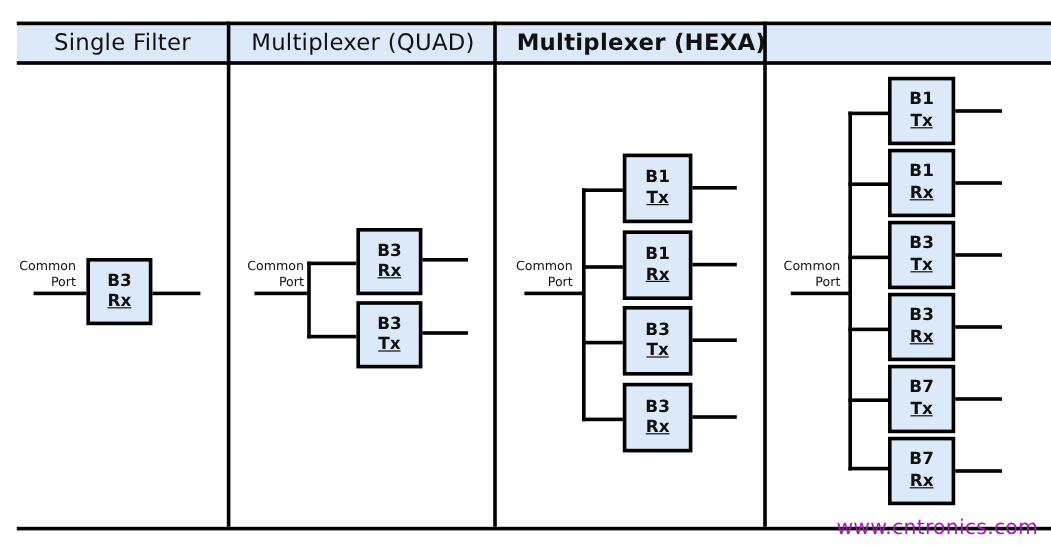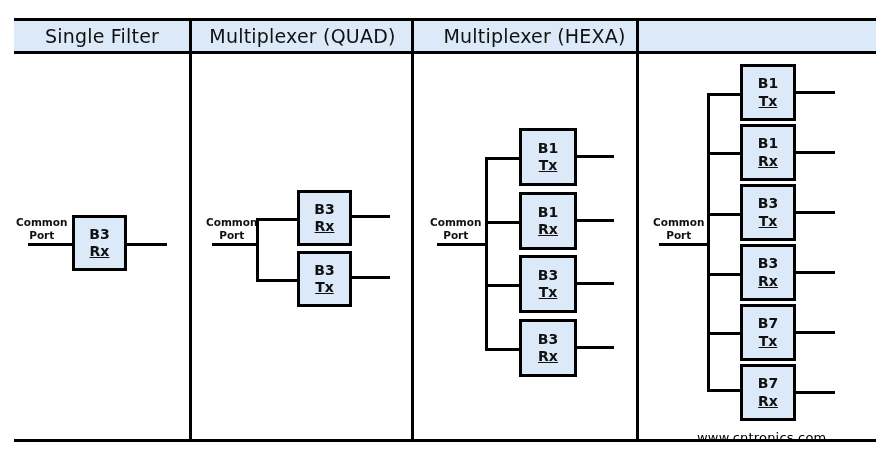--- a/index.html
+++ b/index.html
@@ -41,21 +41,21 @@
     justify-content: center;
     box-sizing: border-box;
     font-size: 19px;
     color: #111111;
     letter-spacing: 0.2px;
     white-space: nowrap;
   }
   .hc0 { width: 176px; }
   .hc1 { width: 222px; }
   .hc2 { width: 225px; text-align: center; }
-  .hc3 { width: 239px; }
+  .hc3 { width: 239px; font-weight: bold; }
 
   
   .vrule {
     position: absolute;
     width: 3px;
     background: #000000;
     top: 18px;
   }
   .bottom-rule {
     position: absolute;
@@ -91,34 +91,34 @@
   }
   .wire-v {
     position: absolute;
     width: 3px;
     background: #000000;
   }
 
   .port-label {
     position: absolute;
     font-size: 10.5px;
-    font-weight: bold;
+    font-weight: normal;
     color: #111111;
     line-height: 1.22;
     white-space: nowrap;
-    text-align: center;
+    text-align: right;
   }
 
   
   .watermark {
     position: absolute;
     left: 697px;
     top: 430px;
-    font-size: 13px;
-    color: #000000;
+    font-size: 17px;
+    color: #a21caf;
     white-space: nowrap;
     letter-spacing: 0.2px;
   }
 </style>
 </head>
 <body>
 
 <div id="root">
 
   <div class="header-band">

